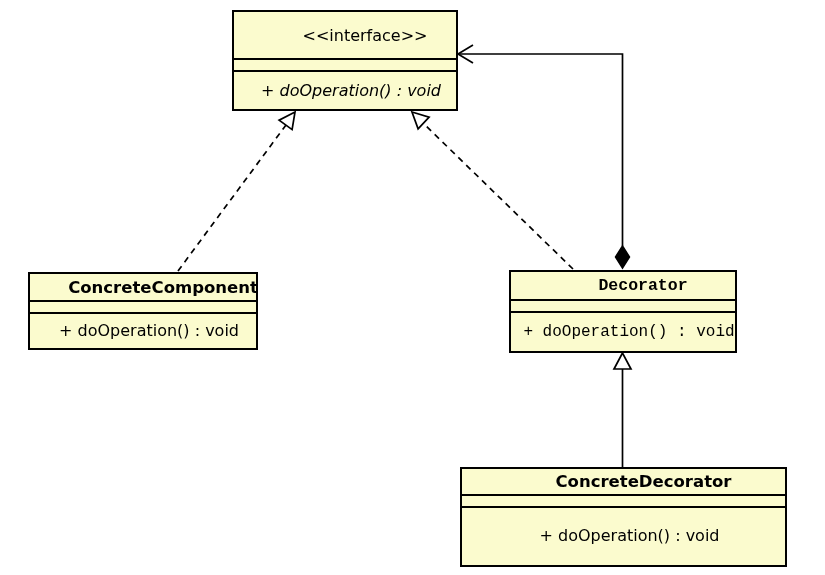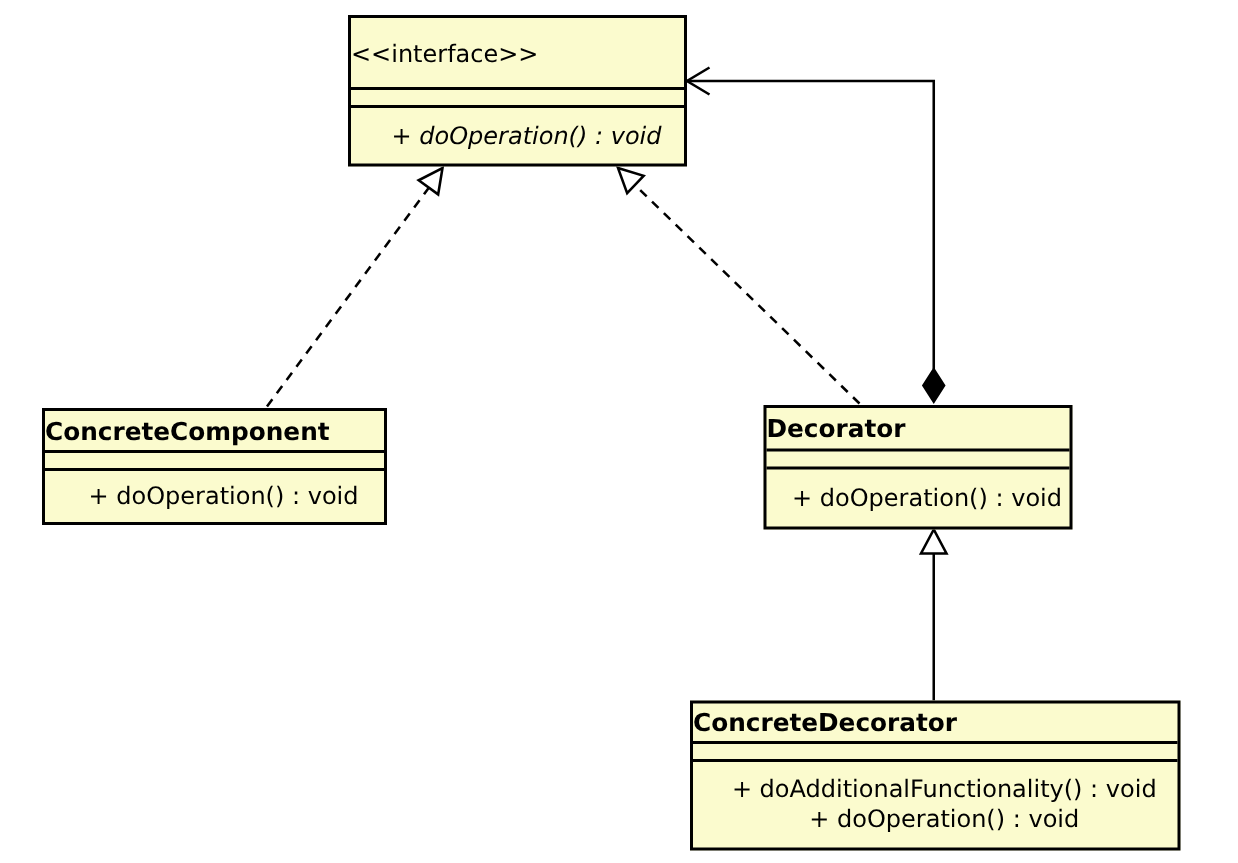--- a/index.html
+++ b/index.html
@@ -31,22 +31,23 @@
     z-index: 2;
     color: #000000;
   }
   .compartment {
     box-sizing: border-box;
     display: flex;
     flex-direction: column;
     justify-content: center;
   }
   .title-compartment {
-    align-items: flex-start;
+    align-items: center;
     text-align: center;
+    margin-left: 40px;
   }
   .class-name {
     font-weight: bold;
     font-size: 16.5px;
     line-height: 19px;
     white-space: nowrap;
   }
   .stereotype {
     font-weight: normal;
     font-size: 16px;
@@ -113,34 +114,33 @@
   <div class="uml-class" style="left:28px; top:272px; width:230px; height:78px;">
     <div class="compartment title-compartment" style="height:26px;">
       <div class="class-name">ConcreteComponent</div>
     </div>
     <div class="compartment attrs-compartment"></div>
     <div class="compartment methods-compartment" style="height:34px;">
       <div class="method">+ doOperation() : void</div>
     </div>
   </div>
 
-  <div class="uml-class" style="left:509px; top:270px; width:206px; height:83px;">
+  <div class="uml-class" style="left:509px; top:270px; width:228px; height:83px;font-family:Liberation Mono, monospace;">
     <div class="compartment title-compartment" style="height:27px;">
       <div class="class-name">Decorator</div>
     </div>
     <div class="compartment attrs-compartment"></div>
     <div class="compartment methods-compartment" style="height:38px;">
       <div class="method">+ doOperation() : void</div>
     </div>
   </div>
 
   <div class="uml-class" style="left:460px; top:467px; width:327px; height:100px;">
     <div class="compartment title-compartment" style="height:25px;">
       <div class="class-name">ConcreteDecorator</div>
     </div>
     <div class="compartment attrs-compartment"></div>
     <div class="compartment methods-compartment" style="height:55px;">
-      <div class="method">+ doAdditionalFunctionality() : void</div>
       <div class="method">+ doOperation() : void</div>
     </div>
   </div>
 
 </div>
 
 </body></html>

